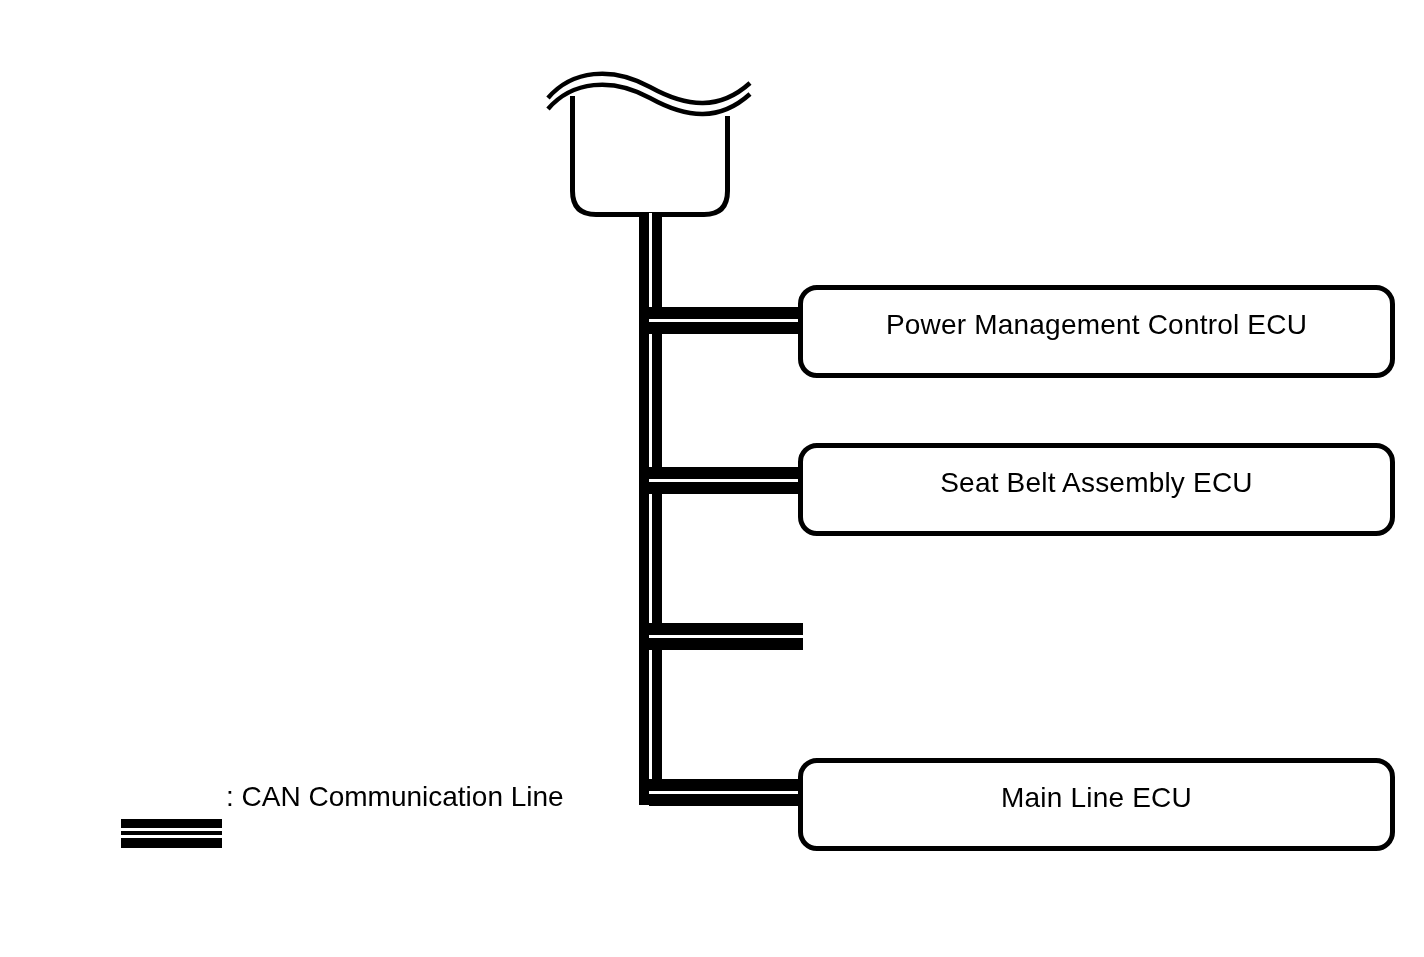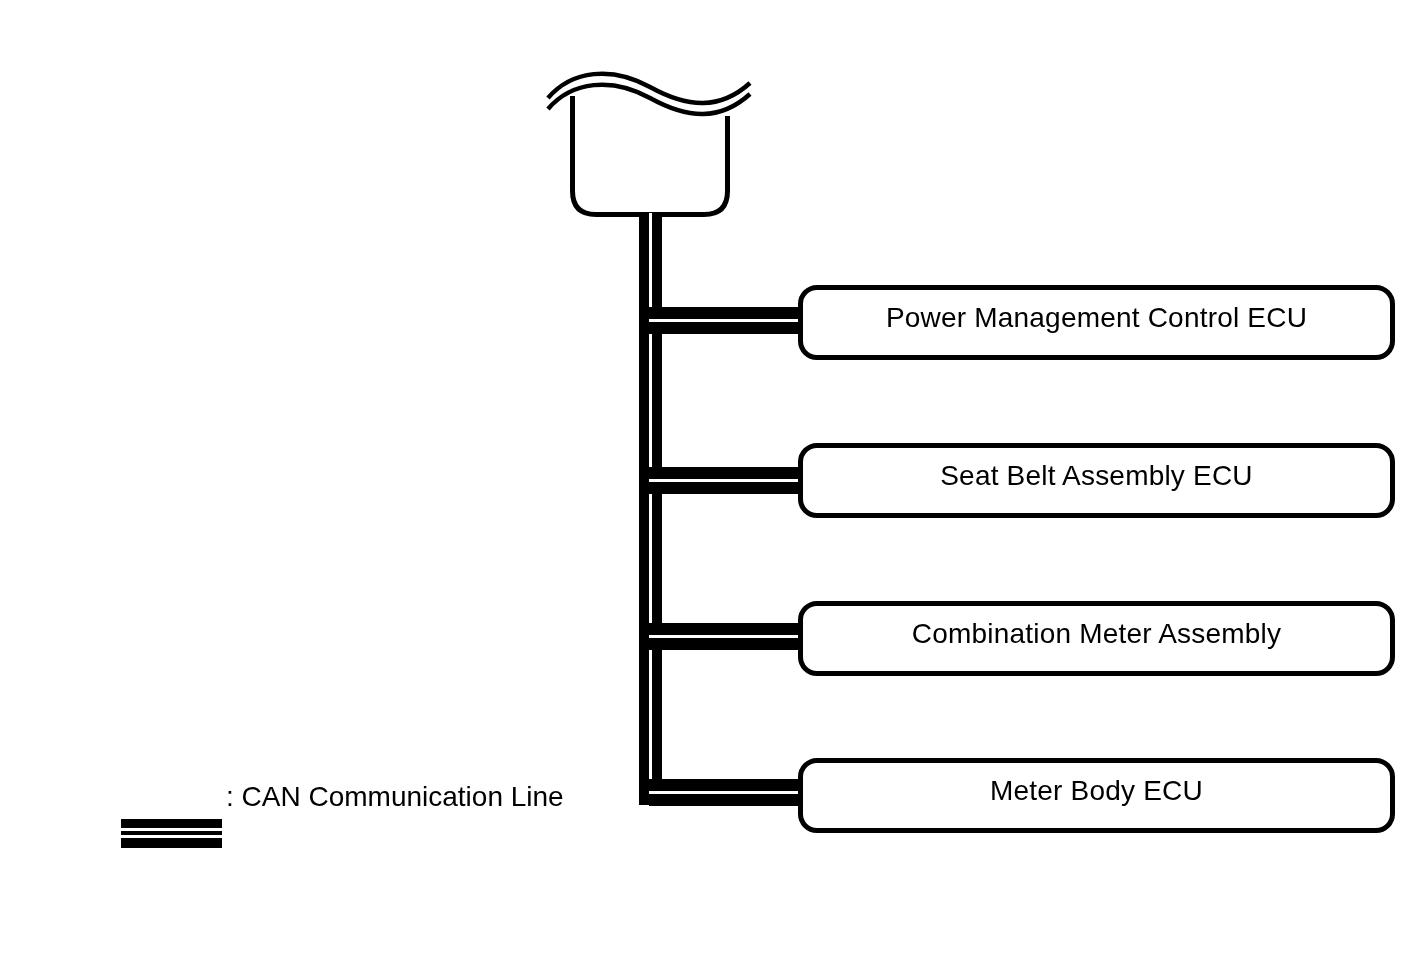--- a/index.html
+++ b/index.html
@@ -49,27 +49,27 @@
     background: linear-gradient(to bottom,
       var(--line) 0 12px,
       var(--bg) 12px 15px,
       var(--line) 15px 100%);
   }
   
   .node {
     position: absolute;
     left: 798px;
     width: 597px;
-    height: 75px;
+    height: 93px;
     box-sizing: border-box;
     background: var(--bg);
     border: 5px solid var(--line);
     border-radius: 19px;
     text-align: center;
-    padding-top: 12px;
+    padding-top: 19px;
   }
   .node-label {
     font-size: 28px;
     line-height: 32px;
     letter-spacing: 0.2px;
     white-space: nowrap;
   }
   
   .legend-swatch {
     position: absolute;
@@ -112,24 +112,21 @@
   <div class="branch" style="top:779px"></div>
 
   <div class="node" style="top:285px">
     <span class="node-label">Power Management Control ECU</span>
   </div>
 
   <div class="node" style="top:443px">
     <span class="node-label">Seat Belt Assembly ECU</span>
   </div>
 
-  <div class="node" style="top:601px">
-    <span class="node-label">Combination Meter Assembly</span>
-  </div>
 
   <div class="node" style="top:758px">
-    <span class="node-label">Meter Body ECU</span>
+    <span class="node-label">Main Line ECU</span>
   </div>
 
   <div class="legend-swatch"></div>
   <div class="legend-text">: CAN Communication Line</div>
 
 </div>
 
 </body></html>

